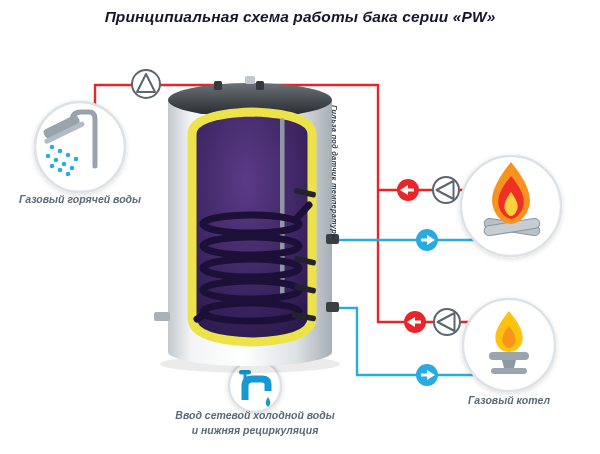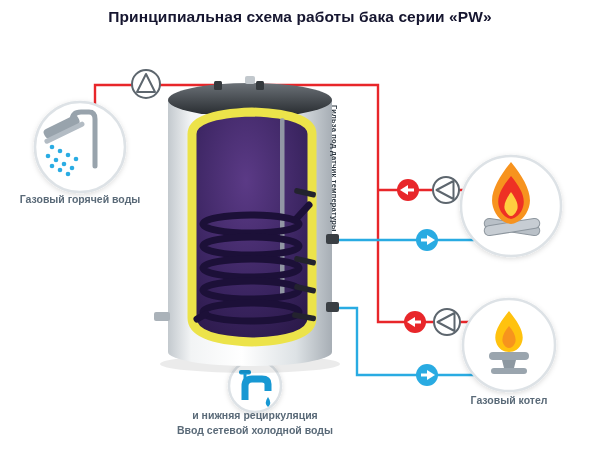--- a/index.html
+++ b/index.html
@@ -1,18 +1,18 @@
 <!DOCTYPE html>
 <html><head>
 <meta charset="utf-8">
 <style>
   html,body { margin:0; padding:0; background:#fff; }
   .stage {
     position:relative; width:600px; height:454px; background:#ffffff;
-    font-family:"Liberation Sans", sans-serif; overflow:hidden;
+    font-family:"Liberation Sans", sans-serif; overflow:hidden;font-style:italic;
   }
   .title {
     position:absolute; top:8px; left:0; width:600px; text-align:center;
     font-weight:bold; font-size:15.5px; color:#15152f; letter-spacing:.1px;
   }
   .lbl {
     position:absolute; text-align:center; font-weight:bold;
     font-size:10.5px; color:#5a6a78; line-height:1.4;
   }
   .vlabel {
@@ -185,19 +185,19 @@
       <path d="M 435 375 L 427 370 L 427 380 Z" fill="#fff"></path>
     </g>
   </svg>
 
   <div class="lbl" style="left:5px; top:192px; width:150px;">Газовый горячей воды</div>
 
 
   <div class="lbl" style="left:434px; top:393px; width:150px;">Газовый котел</div>
 
   <div class="lbl" style="left:150px; top:408px; width:210px;">
+    <div>Ввод сетевой холодной воды</div>
     <div>и нижняя рециркуляция</div>
-    <div>Ввод сетевой холодной воды</div>
   </div>
 
   <div class="vlabel" style="left:330px; top:105px;">Гильза под датчик температуры</div>
 
 </div>
 
 </body></html>

